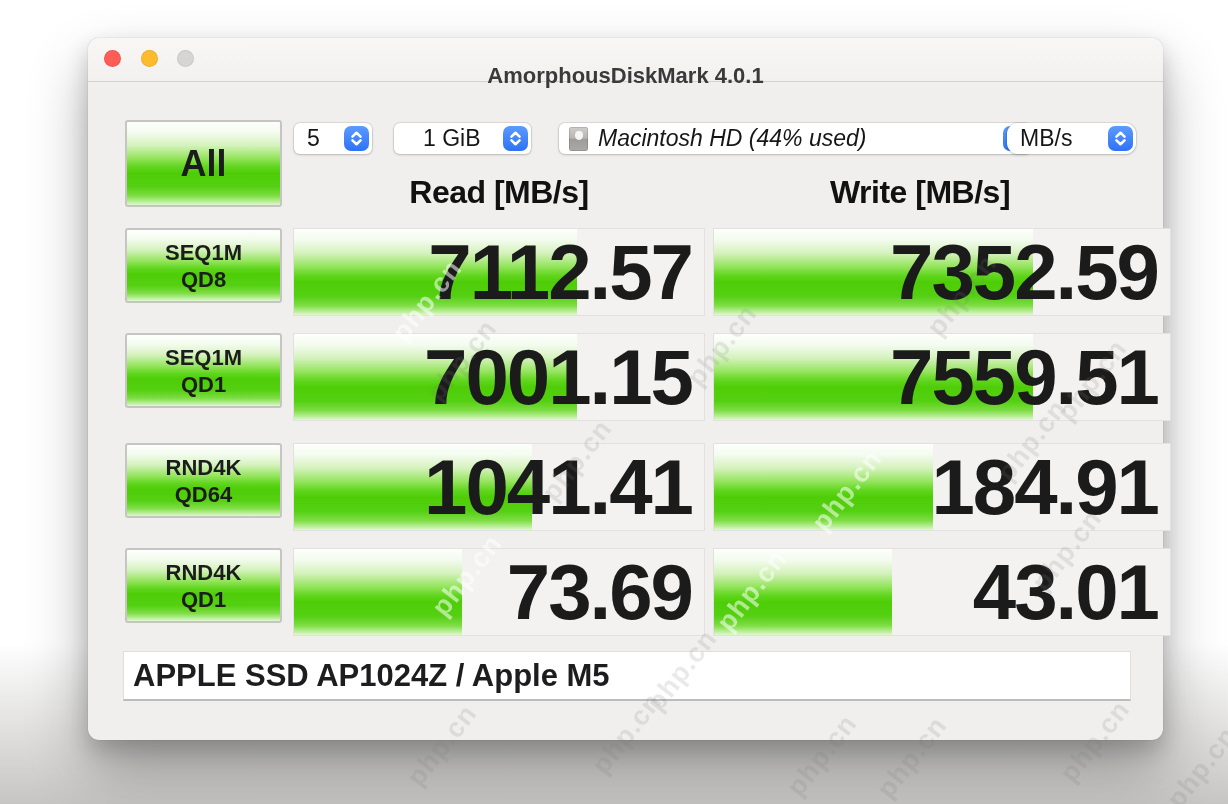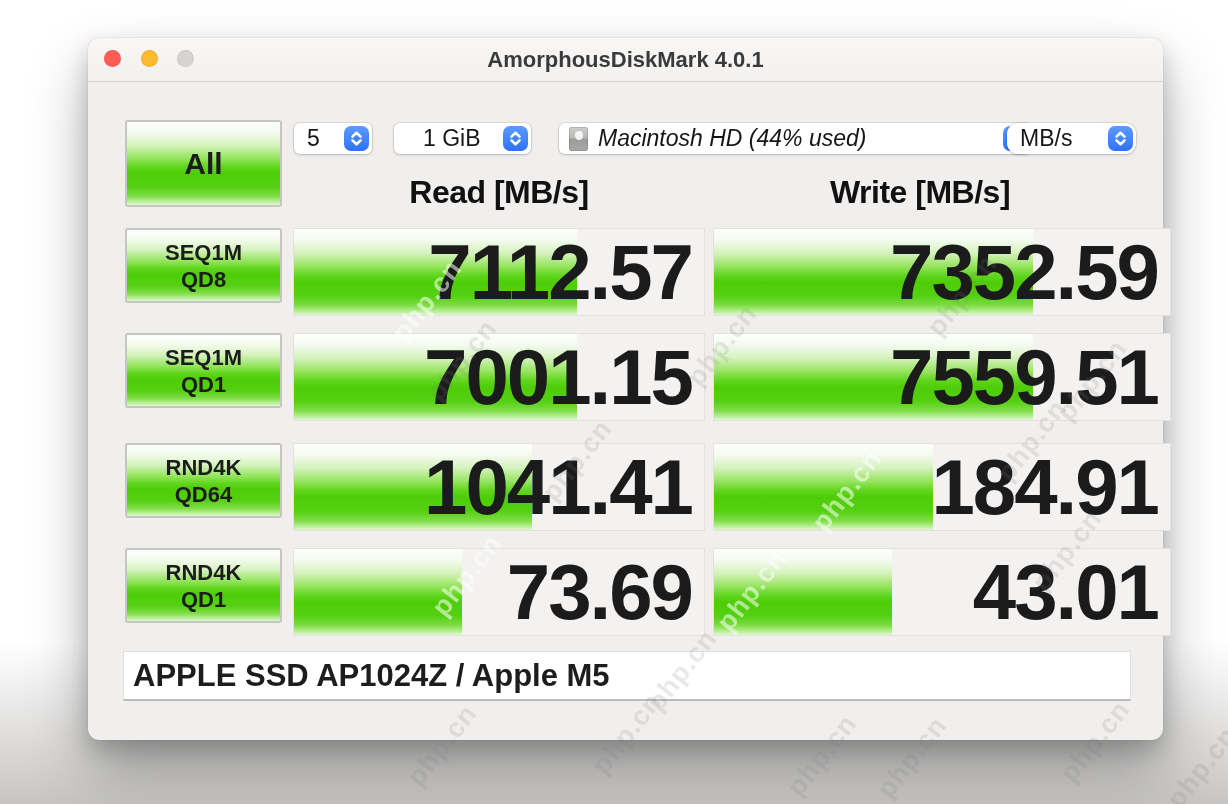--- a/index.html
+++ b/index.html
@@ -17,42 +17,42 @@
     position:absolute; left:88px; top:38px; width:1075px; height:702px;
     background:#f0efed; border-radius:11px;
     box-shadow:0 30px 60px rgba(0,0,0,.30), 0 10px 22px rgba(0,0,0,.18), 0 0 1px rgba(0,0,0,.35);
   }
   .titlebar {
     position:absolute; left:0; top:0; right:0; height:44px;
     background:linear-gradient(180deg,#f8f7f6,#f2f1f0);
     border-bottom:1px solid #d2d1d0; border-radius:11px 11px 0 0;
   }
   .title {
-    position:absolute; left:0; right:0; top:0; height:44px; line-height:44px;
+    position:absolute; left:0; right:0; top:16px; height:44px; line-height:44px;
     text-align:center; font-size:22px; font-weight:700; color:#3a3a3a;
   }
   .tl { position:absolute; top:11.5px; width:17px; height:17px; border-radius:50%; }
   .tl.red    { left:15.5px; background:#ff5d55; box-shadow:inset 0 0 0 1px rgba(0,0,0,.07); }
   .tl.yellow { left:52.5px; background:#fdbb2d; box-shadow:inset 0 0 0 1px rgba(0,0,0,.07); }
   .tl.gray   { left:88.5px; background:#d6d5d4; box-shadow:inset 0 0 0 1px rgba(0,0,0,.06); }
 
   
   .grad {
     background:linear-gradient(180deg,
       #fdfffc 0%, #f3fbee 13%, #d5f2bd 28%, #93e45b 44%,
       #60d61e 54%, #4ecd07 62%, #54d012 78%, #7edd44 89%,
       #c3f1a6 97%, #e0f8d1 100%);
   }
 
   
   .all-btn {
     position:absolute; left:37px; top:82px; width:157px; height:87px;
     border:2px solid #c6c5c4; border-radius:3px;
     display:flex; align-items:center; justify-content:center;
-    font-size:30px; font-weight:700; color:#1c1c1c; cursor:default;
+    font-size:36px; font-weight:700; color:#1c1c1c; cursor:default;
   }
   .popup {
     position:absolute; top:85px; height:31px; background:#ffffff; border-radius:6px;
     box-shadow:0 0 0 1px rgba(0,0,0,.08), 0 1px 3px rgba(0,0,0,.16);
     display:flex; align-items:center; font-size:23px; color:#161616;
   }
   .popup .lbl { padding-left:13px; white-space:nowrap; }
   .stepper {
     position:absolute; right:3px; top:3px; width:25px; height:25px; border-radius:7px;
     background:linear-gradient(180deg,#5b9bff,#2e72f5);

